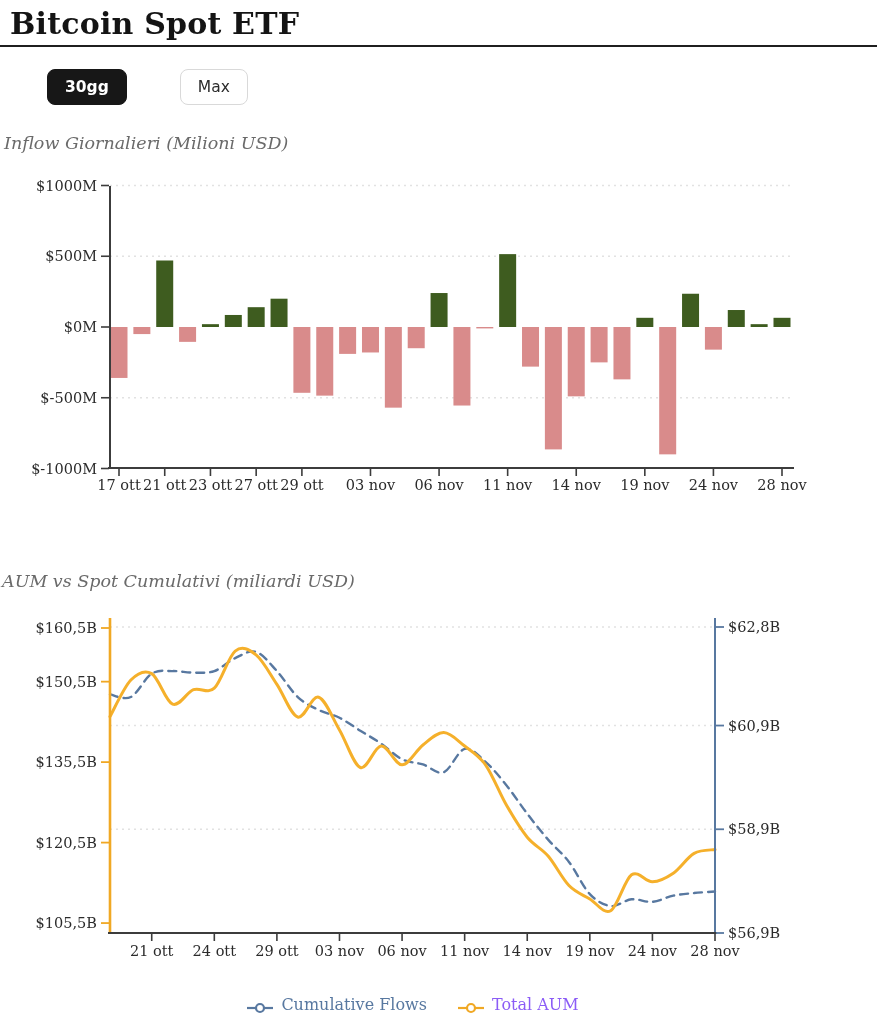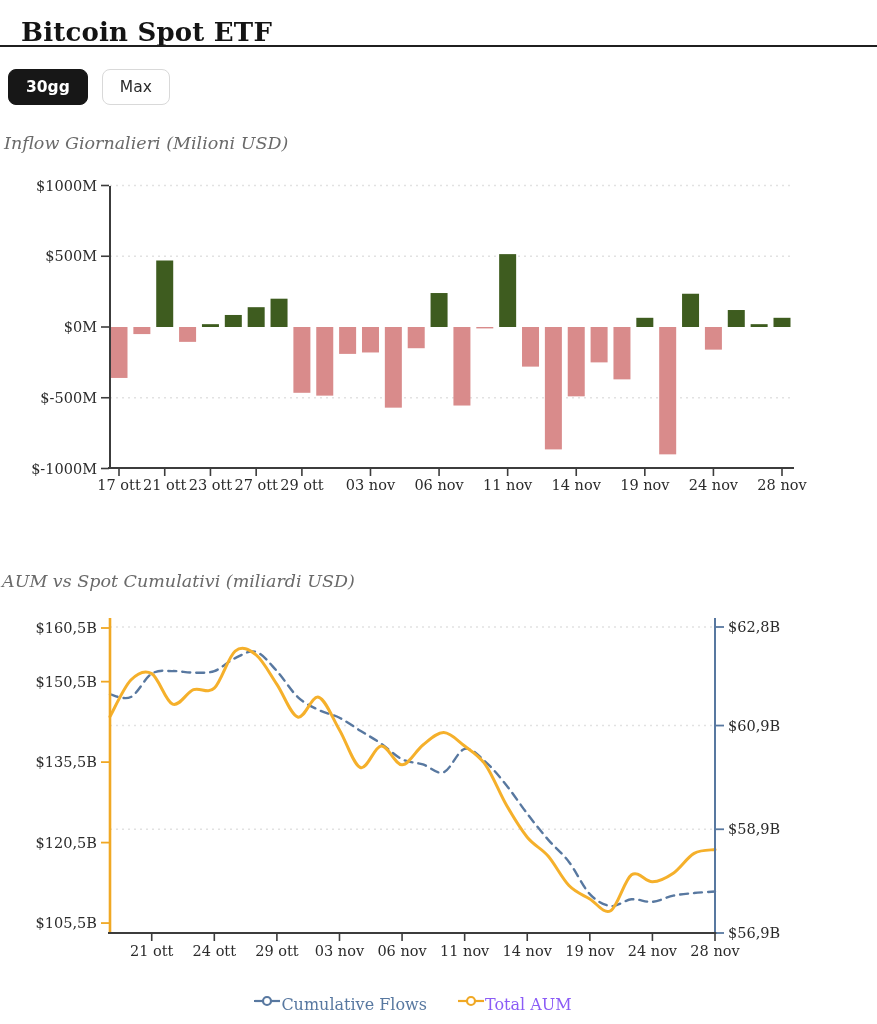--- a/index.html
+++ b/index.html
@@ -1,36 +1,36 @@
 <!DOCTYPE html>
 <html><head>
 <meta charset="utf-8">
 <style>
   html,body{margin:0;padding:0;background:#ffffff;}
   .page{position:relative;width:877px;height:1024px;background:#fff;overflow:hidden;
         font-family:"DejaVu Serif", serif;}
-  .title{position:absolute;left:8px;top:4px;margin:13px;font-size:26px;font-weight:700;
+  .title{position:absolute;left:8px;top:4px;margin:2px;font-size:30px;font-weight:700;
          color:#141414;letter-spacing:.2px;font-family:"DejaVu Serif", serif;}
   .title-divider{position:absolute;left:0;top:45px;width:877px;height:0;margin:0;
          border:none;border-top:2px solid #1f1f1f;}
   .controls{position:absolute;left:8px;top:69px;display:flex;gap:14px;}
   .btn{height:36px;padding:0 17px;border-radius:8px;font-family:"DejaVu Sans", sans-serif;
        font-size:15.5px;line-height:34px;cursor:pointer;border:1px solid #d9d9d9;
-       background:#ffffff;color:#2b2b2b;font-weight:500;}
+       background:#ffffff;color:#2b2b2b;font-weight:500;margin-left:39px;}
   .btn.active{background:#171717;color:#ffffff;border-color:#171717;font-weight:700;}
   .subtitle{position:absolute;left:4px;font-size:17.5px;font-style:italic;color:#6a6a6a;}
   .subtitle.s1{top:133px;text-align:right;}
   .subtitle.s2{top:571px;left:2px;}
   svg.chart{position:absolute;left:0;display:block;}
   #chart1{top:160px;}
   #chart2{top:590px;}
   svg text{font-family:"DejaVu Serif", serif;font-size:14.5px;fill:#2b2b2b;}
   .legend{position:absolute;left:110px;top:995px;width:605px;display:flex;
           justify-content:center;align-items:center;gap:30px;}
-  .legend-item{display:flex;align-items:flex-start;font-size:16px;}
+  .legend-item{display:flex;align-items:flex-end;gap:7px;font-size:16px;}
 </style>
 </head>
 <body>
 
 <div class="page">
 
   <h1 class="title">Bitcoin Spot ETF</h1>
   <hr class="title-divider">
 
   <div class="controls">

